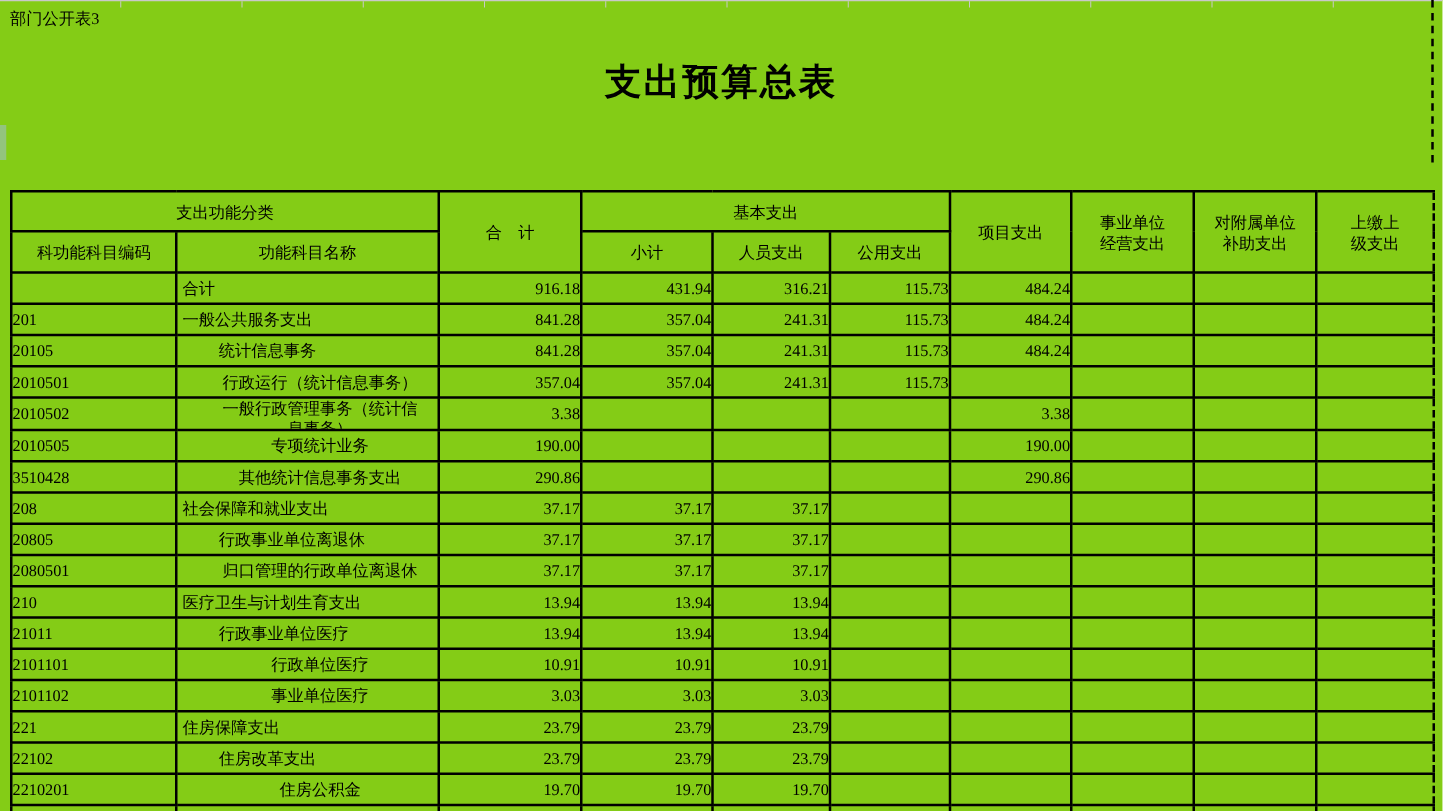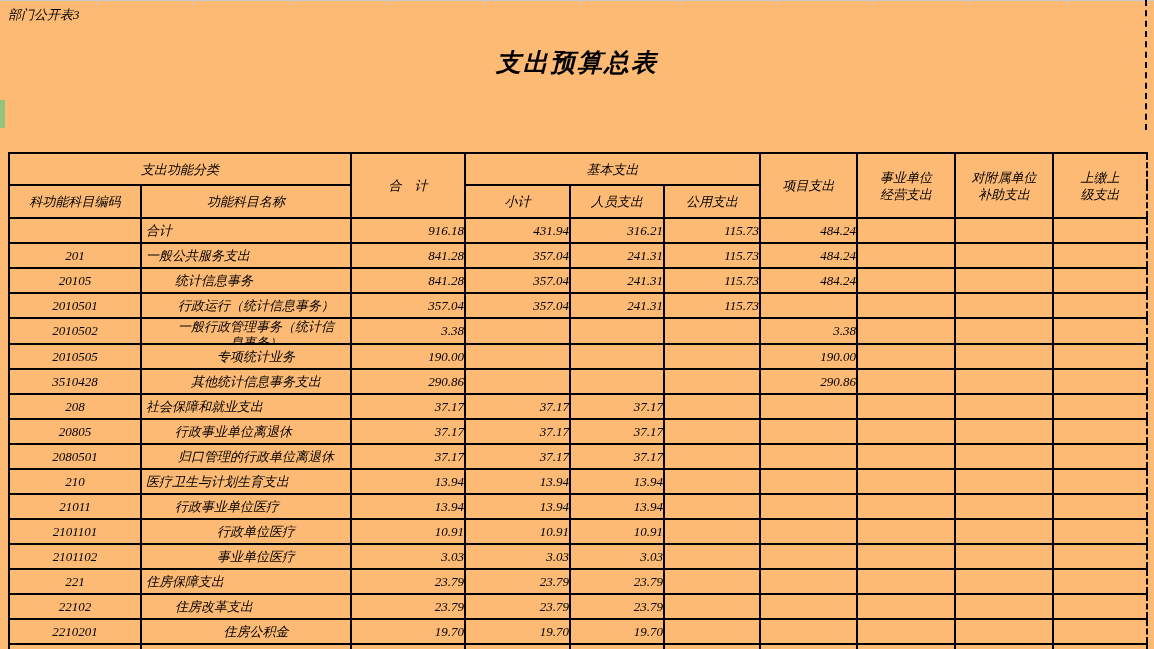--- a/index.html
+++ b/index.html
@@ -1,29 +1,29 @@
 <!DOCTYPE html>
 <html><head>
 <meta charset="utf-8">
 <style>
   html,body{margin:0;padding:0;background:#ffffff;}
   body{width:1154px;height:649px;position:relative;font-family:"Liberation Serif",serif;color:#000;}
-  .sheet{position:absolute;inset:0;overflow:hidden;background:#fdba74;font-style:italic;}
+  .sheet{position:absolute;inset:0;overflow:hidden;background:#84cc16;}
 
   
   .top-gridline{position:absolute;top:0;left:0;width:1154px;height:5px;
     border-top:1px solid #c9c9c9;
     background:repeating-linear-gradient(90deg,transparent 0 96px,#c9c9c9 96px 97px);
     background-size:97px 5px;}
   
   .pagebreak-vline{position:absolute;top:0;left:1145px;height:130px;width:0;border-left:2px dashed #000;}
 
   .sheet-label{position:absolute;top:6px;left:8px;font-size:13px;}
   .title{position:absolute;top:46px;left:0;width:100%;text-align:center;margin:0;
-    font-size:25px;font-weight:bold;letter-spacing:2px;}
+    font-size:29px;font-weight:bold;letter-spacing:2px;}
   .green-bar{position:absolute;top:100px;left:0;width:5px;height:28px;}
   .info-row{position:absolute;top:105px;left:8px;width:1138px;display:flex;
     justify-content:space-between;align-items:flex-end;font-size:13px;}
 
   table.budget{position:absolute;top:128px;left:8px;width:1140px;
     border-collapse:collapse;table-layout:fixed;font-size:13px;margin-top:24px;}
   .budget th,.budget td{border:2px solid #000;padding:0;font-weight:normal;overflow:hidden;}
   .budget thead th{text-align:center;vertical-align:middle;line-height:17px;}
   .budget thead tr.h1{height:32px;}
   .budget thead tr.h2{height:33px;}
@@ -31,21 +31,21 @@
 
   
   .budget thead tr.h1 th:last-child{border-right-style:dashed;}
   .budget tbody td:last-child{border-right-style:dashed;}
   .budget tbody tr:last-child td{border-bottom-style:dashed;}
 
   .hw-3{display:inline-block;width:40px;}
   .hw-4{display:inline-block;width:52px;}
   .hw-5{display:inline-block;width:66px;}
 
-  .c-code{text-align:center;padding-left:4px;vertical-align:middle;}
+  .c-code{text-align:left;padding-left:4px;vertical-align:middle;}
   .c-name{vertical-align:middle;}
   .name-clip{line-height:16px;max-height:24px;overflow:hidden;padding-right:14px;}
   .indent-0{padding-left:4px;}
   .indent-1{padding-left:33px;}
   .indent-2{padding-left:34px;text-align:center;}
   .num{text-align:right;padding-right:4px;vertical-align:middle;}
 </style>
 </head>
 <body>
 

